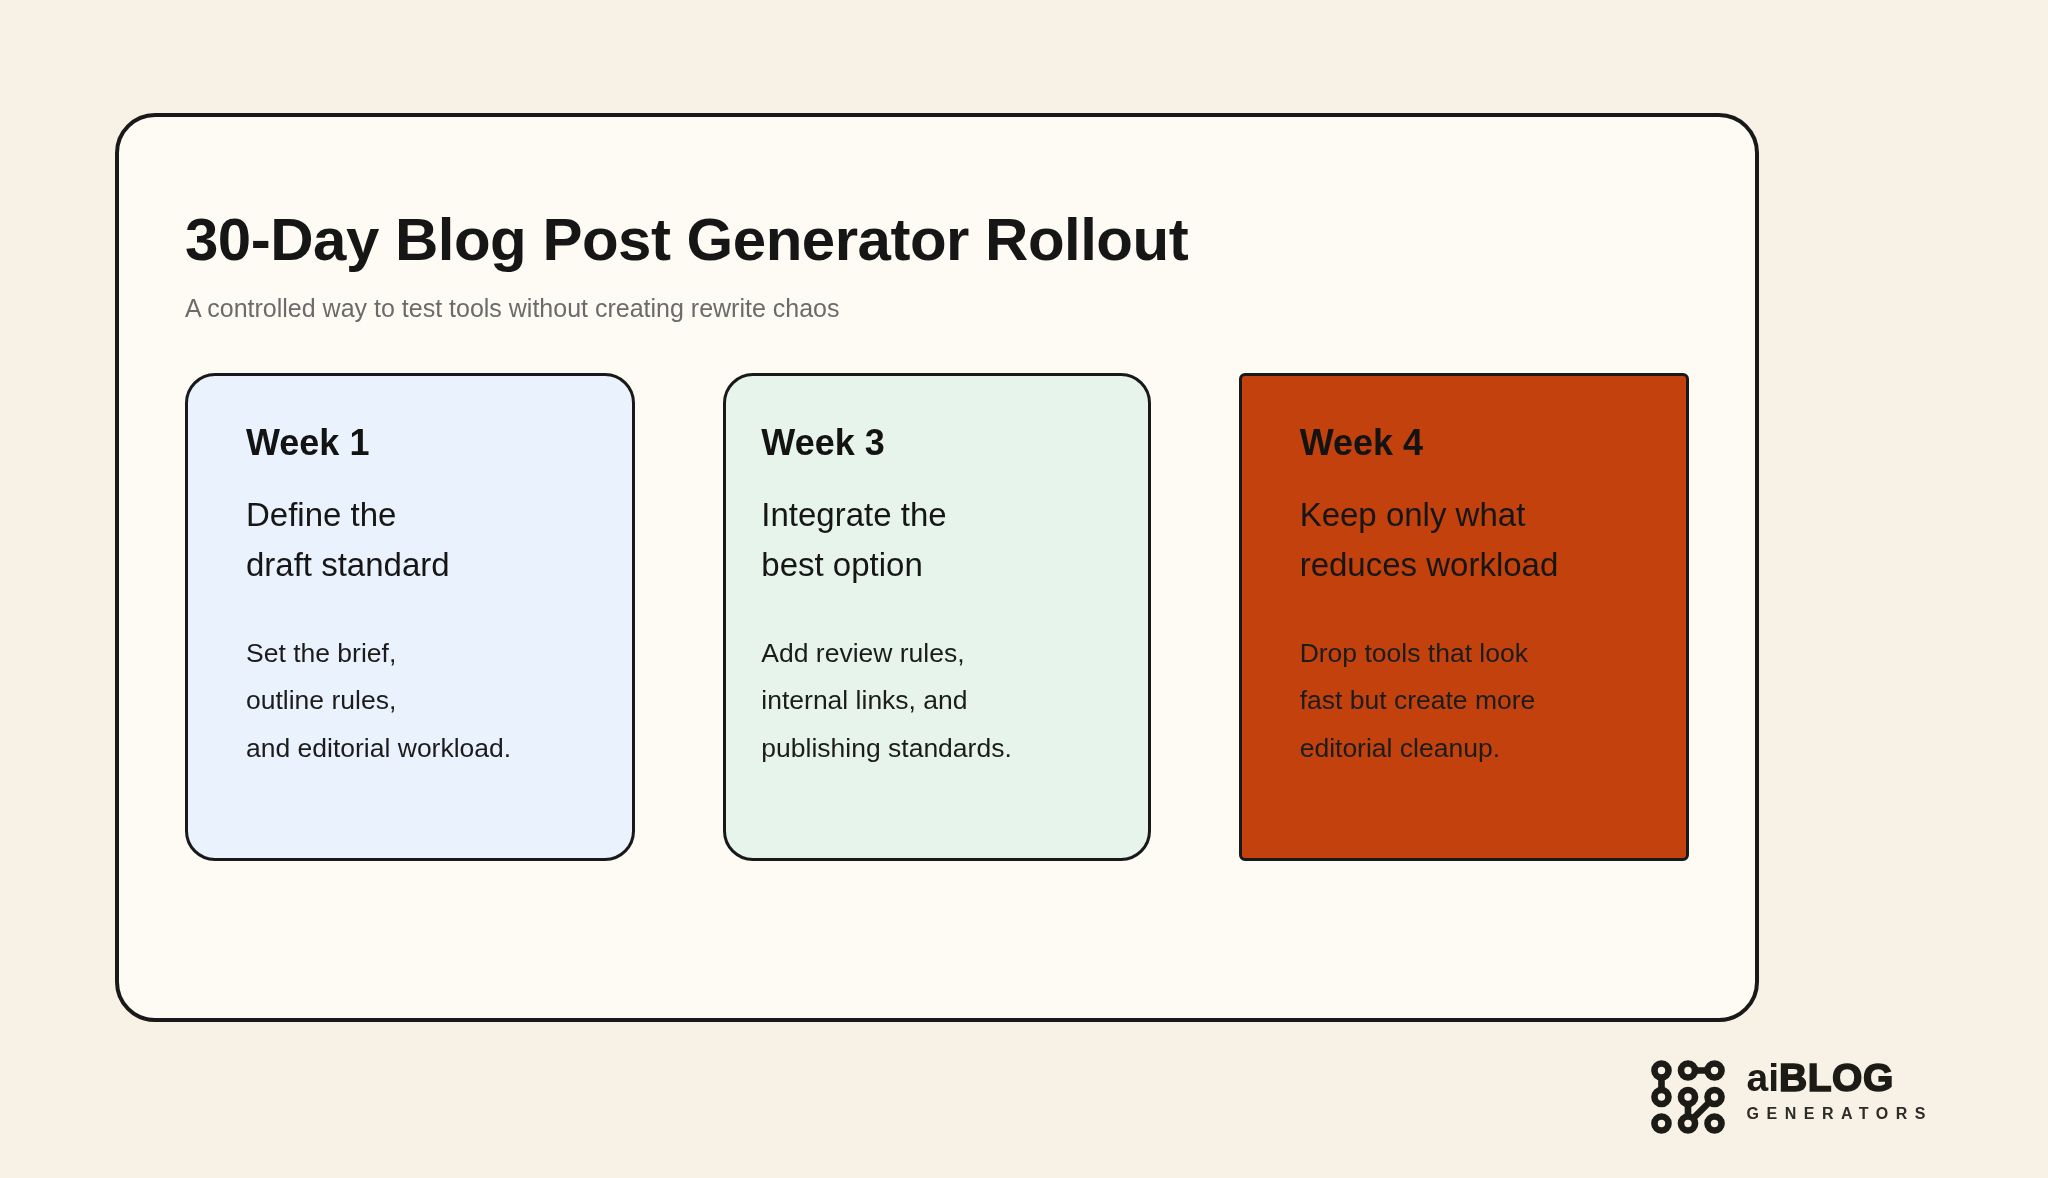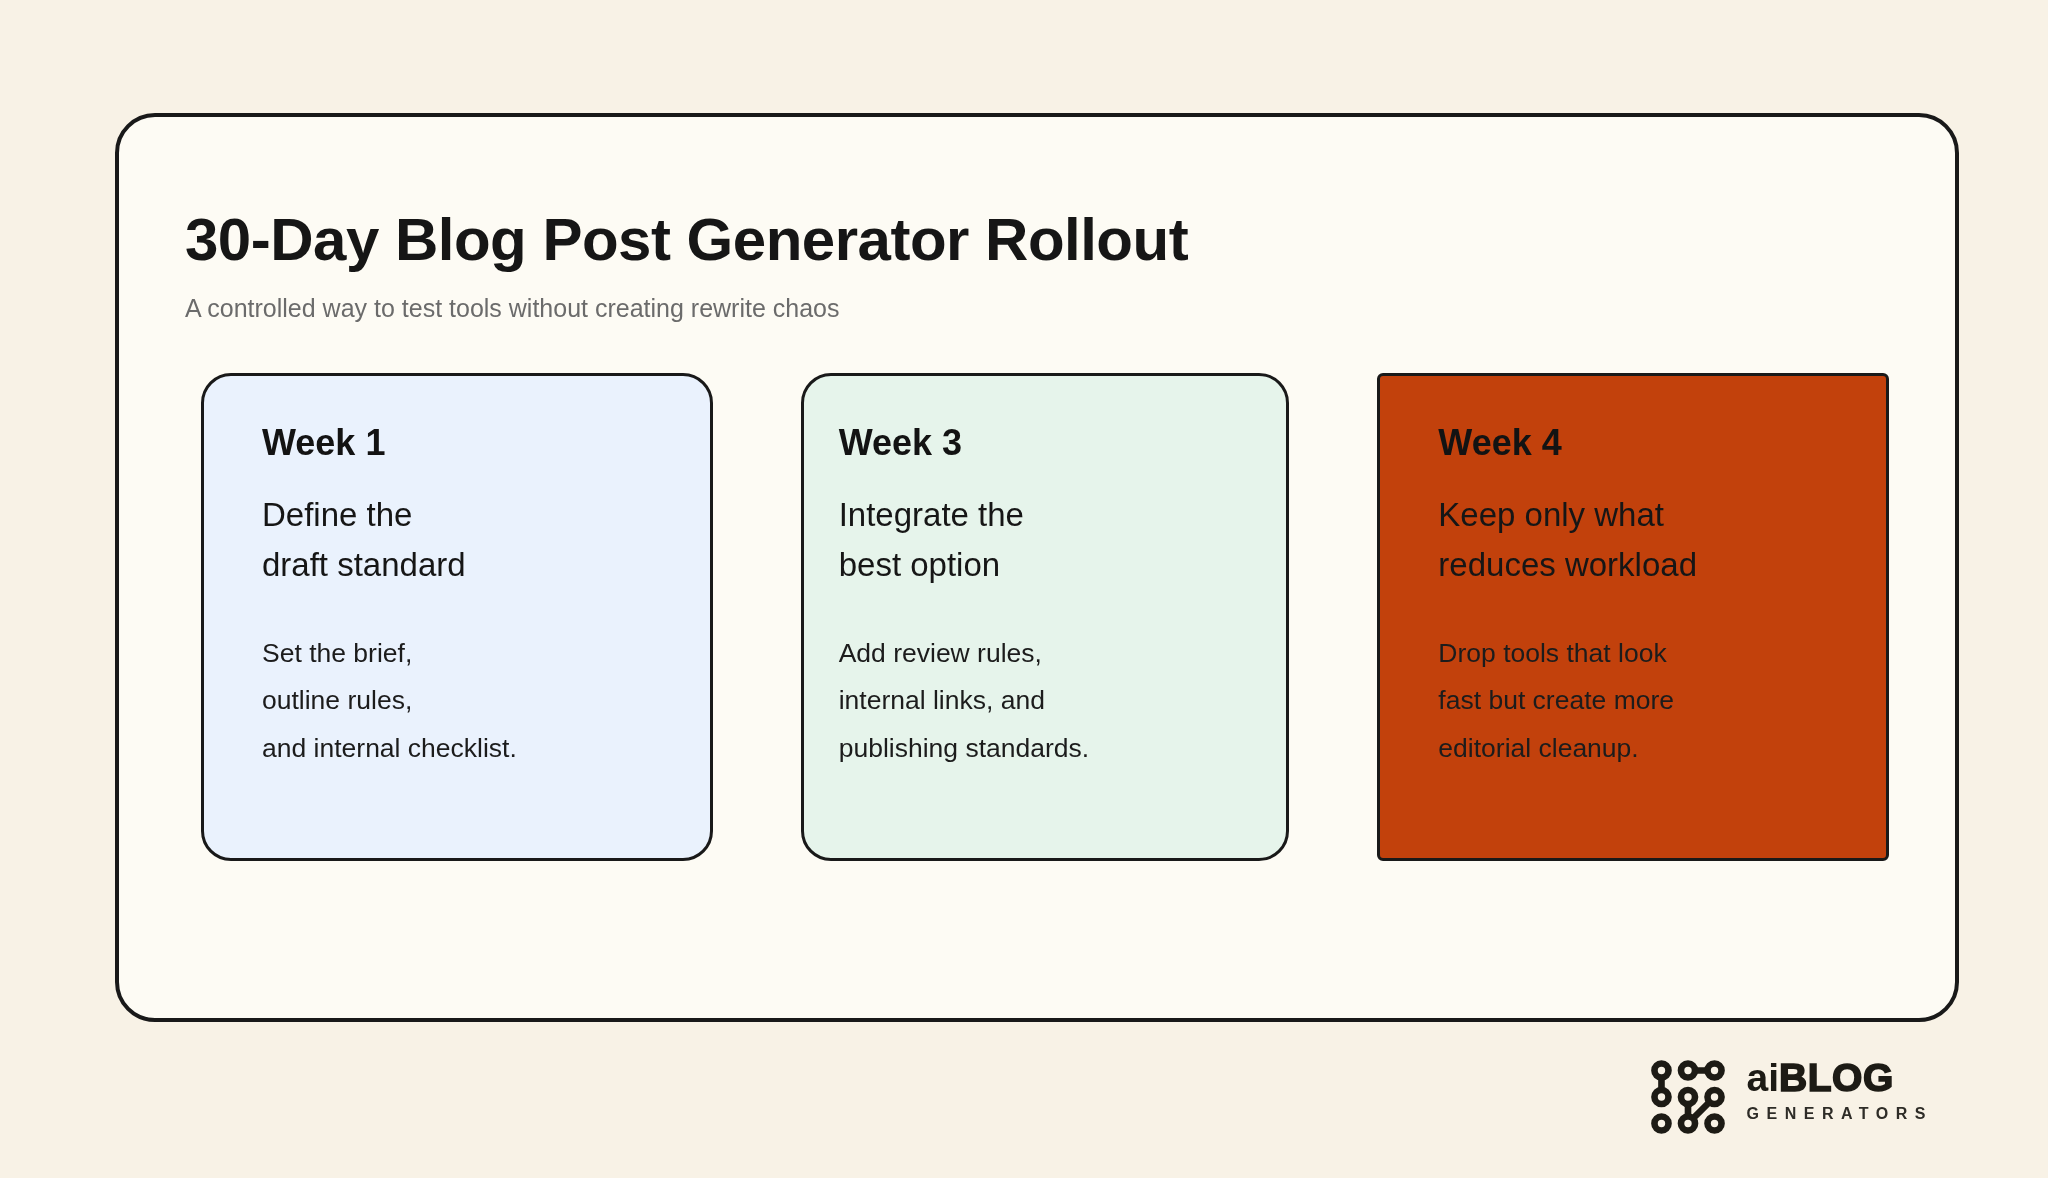--- a/index.html
+++ b/index.html
@@ -13,21 +13,21 @@
   body{
     background:var(--page-bg);
     font-family:"Liberation Sans","DejaVu Sans",sans-serif;
     color:var(--ink);
     position:relative;
     overflow:hidden;
   }
   .panel{
     position:absolute;
     left:115px;top:113px;
-    width:1844px;height:909px;
+    width:1644px;height:909px;
     background:var(--panel-bg);
     border:4px solid var(--ink);
     border-radius:40px;
     padding:88px 66px 0 66px;
   }
   .page-title{
     font-size:60px;
     font-weight:700;
     letter-spacing:-0.5px;
     color:#161616;
@@ -35,21 +35,20 @@
   .page-subtitle{
     margin-top:20px;
     font-size:25px;
     color:var(--muted);
   }
   .cards{
     display:flex;
     gap:88px;
     margin-top:50px;
     height:488px;
-    margin-left:16px;
   }
   .card{
     flex:1;
     border:3.5px solid var(--ink);
     border-radius:30px;
     padding:46px 34px 0 58px;
   }
   .card-title{
     font-size:36px;
     font-weight:700;
@@ -123,21 +122,21 @@
   <div class="page-title">30-Day Blog Post Generator Rollout</div>
   <div class="page-subtitle">A controlled way to test tools without creating rewrite chaos</div>
 
   <div class="cards">
     <div class="card" style="background: rgb(234, 242, 253);">
       <div class="card-title">Week 1</div>
       <div class="card-heading">Define the
 draft standard</div>
       <div class="card-body">Set the brief,
 outline rules,
-and internal checklist.</div>
+and editorial workload.</div>
     </div>
     <div class="card" style="background: rgb(230, 244, 235); padding-left: 35px;">
       <div class="card-title">Week 3</div>
       <div class="card-heading">Integrate the
 best option</div>
       <div class="card-body">Add review rules,
 internal links, and
 publishing standards.</div>
     </div>
     <div class="card" style="background: #c2410c; border-radius: 6px;">

